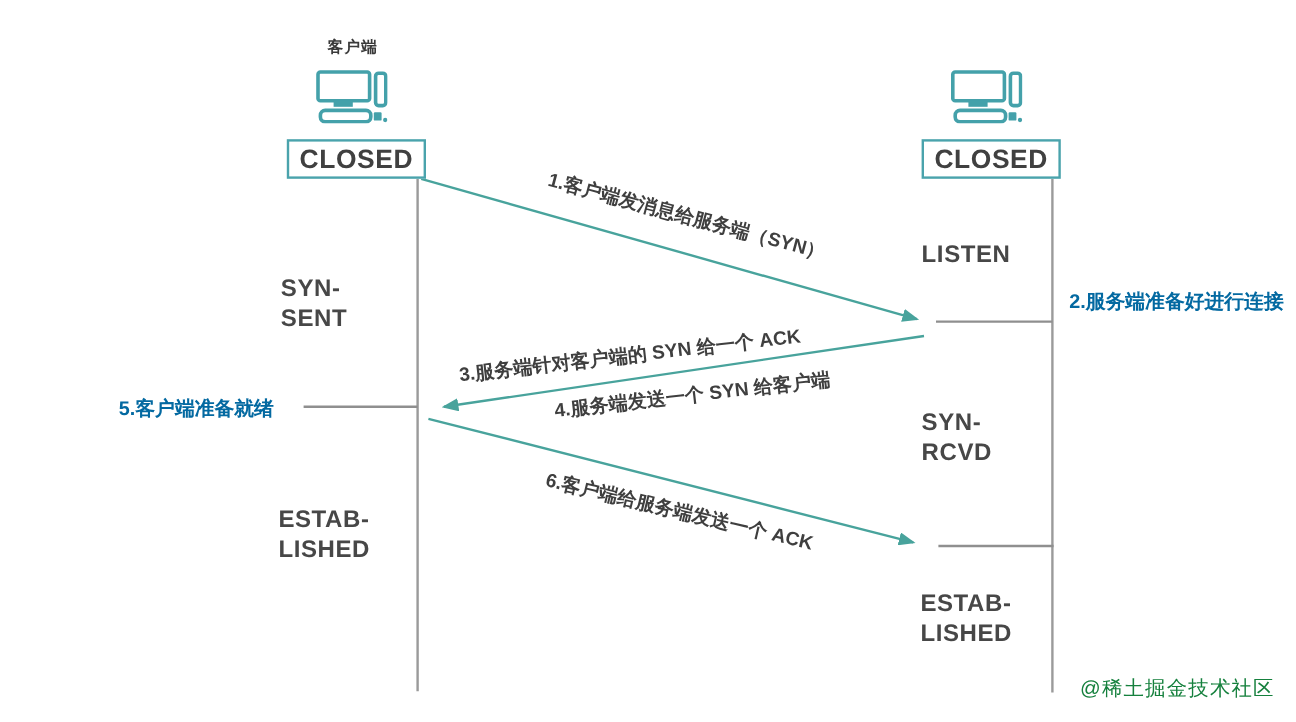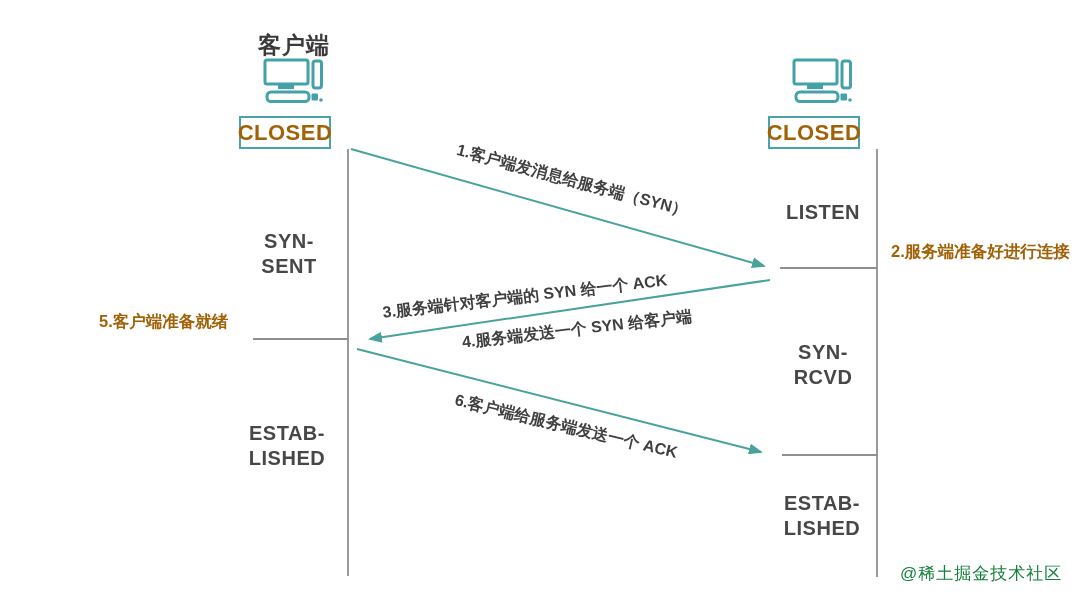--- a/index.html
+++ b/index.html
@@ -7,44 +7,44 @@
     position:relative;
     width:1080px;height:602px;
     background:#ffffff;
     overflow:hidden;
     font-family:"Liberation Sans","DejaVu Sans",sans-serif;
     color:#3e3e3e;
   }
   .abs{position:absolute;}
   .hdr{
     width:110px;text-align:center;
-    font-size:23px;font-weight:700;color:#3a3a3a;
+    font-size:13px;font-weight:700;color:#3a3a3a;
     letter-spacing:1px;
   }
   .closed-box{
-    width:92px;height:33px;box-sizing:border-box;
+    width:116px;height:33px;box-sizing:border-box;
     border:2px solid #4aa3ac;background:#ffffff;
     display:flex;align-items:center;justify-content:center;
-    font-size:22px;font-weight:700;color:#a16207;
+    font-size:22px;font-weight:700;color:#404040;
     letter-spacing:0.5px;
   }
   .state{
-    width:110px;text-align:center;
+    width:110px;text-align:left;
     font-size:20px;font-weight:700;color:#474747;
     line-height:25px;white-space:pre-line;
     letter-spacing:0.5px;
   }
   .msg{
     white-space:nowrap;
     font-size:16px;font-weight:700;color:#3f3f3f;
     transform-origin:center center;
   }
   .side-label{
     white-space:nowrap;
-    font-size:16.5px;font-weight:700;color:#a16207;
+    font-size:16.5px;font-weight:700;color:#0369a1;
   }
   .watermark{
     white-space:nowrap;
     font-size:17px;font-weight:400;color:#15803d;
     letter-spacing:1px;
   }
   svg.layer{position:absolute;left:0;top:0;}
   .icon-svg{display:block;}
 </style>
 </head>
@@ -115,19 +115,19 @@
 LISHED</div>
 
   <div class="abs msg" style="left:572px;top:181px;transform:translate(-50%,-50%) rotate(15deg);">1.客户端发消息给服务端（SYN）</div>
 
   <div class="abs side-label" style="left:891px;top:241px;">2.服务端准备好进行连接</div>
 
   <div class="abs msg" style="left:525px;top:297px;transform:translate(-50%,-50%) rotate(-6.5deg);">3.服务端针对客户端的 SYN 给一个 ACK</div>
 
   <div class="abs msg" style="left:577px;top:330px;transform:translate(-50%,-50%) rotate(-6.5deg);">4.服务端发送一个 SYN 给客户端</div>
 
-  <div class="abs side-label" style="left:99px;top:311px;">5.客户端准备就绪</div>
+  <div class="abs side-label" style="left:99px;top:330px;">5.客户端准备就绪</div>
 
   <div class="abs msg" style="left:566px;top:427px;transform:translate(-50%,-50%) rotate(13.5deg);">6.客户端给服务端发送一个 ACK</div>
 
   <div class="abs watermark" style="left:900px;top:562px;">@稀土掘金技术社区</div>
 
 </div>
 
 </body></html>

